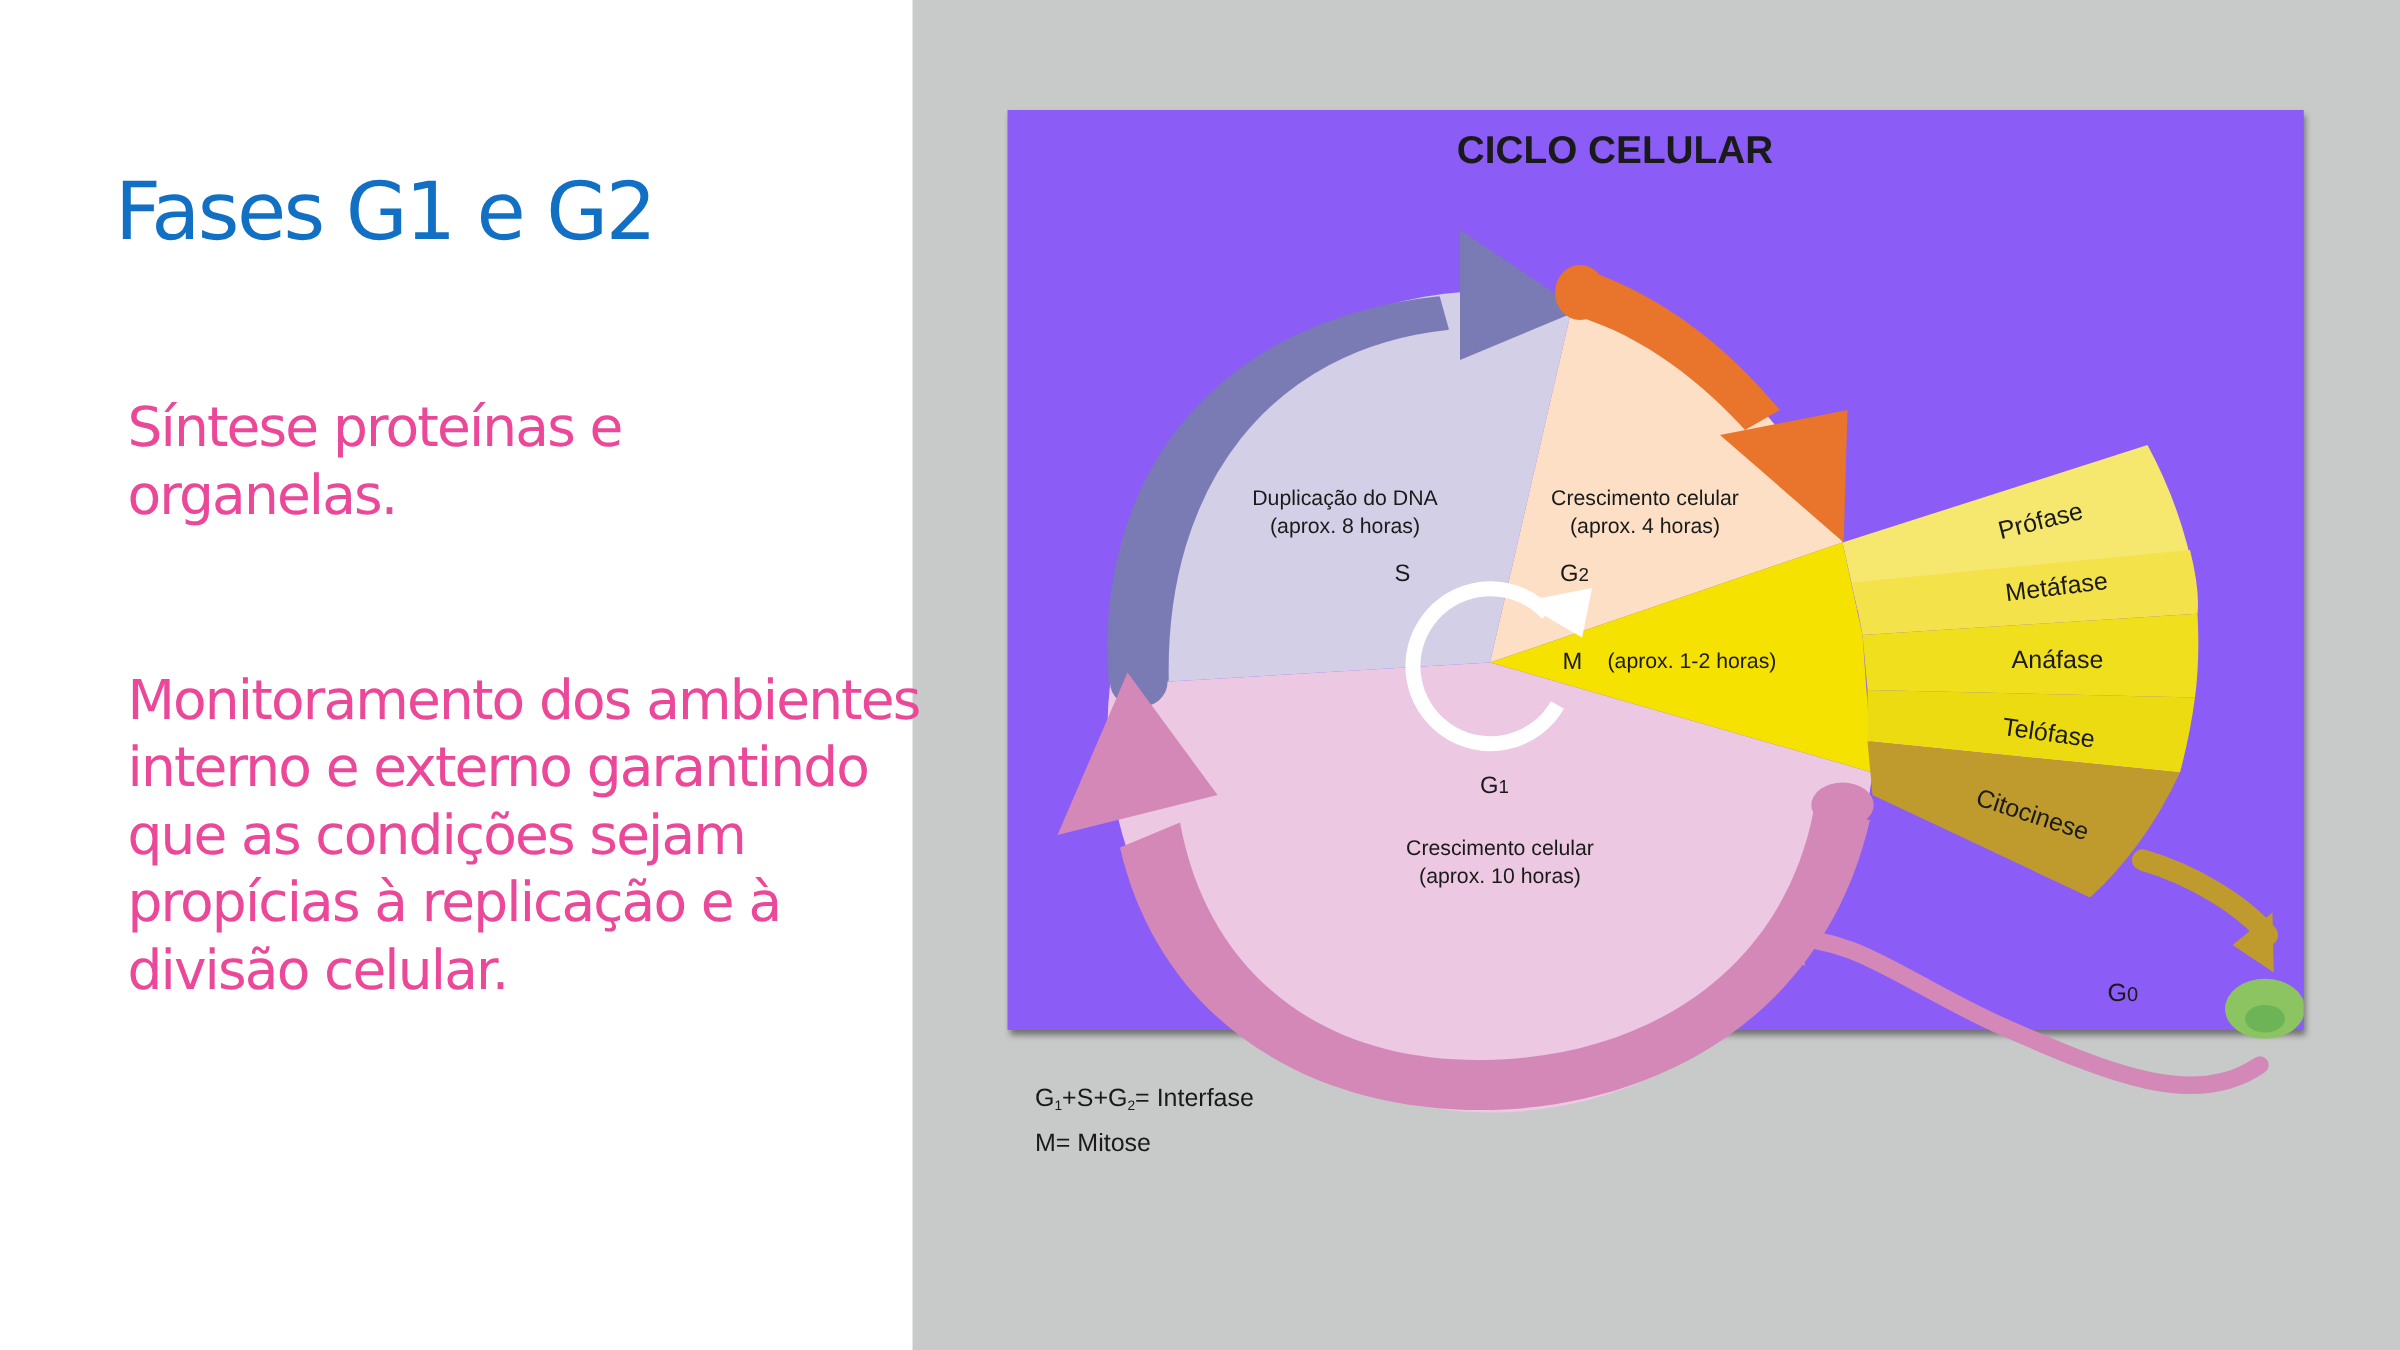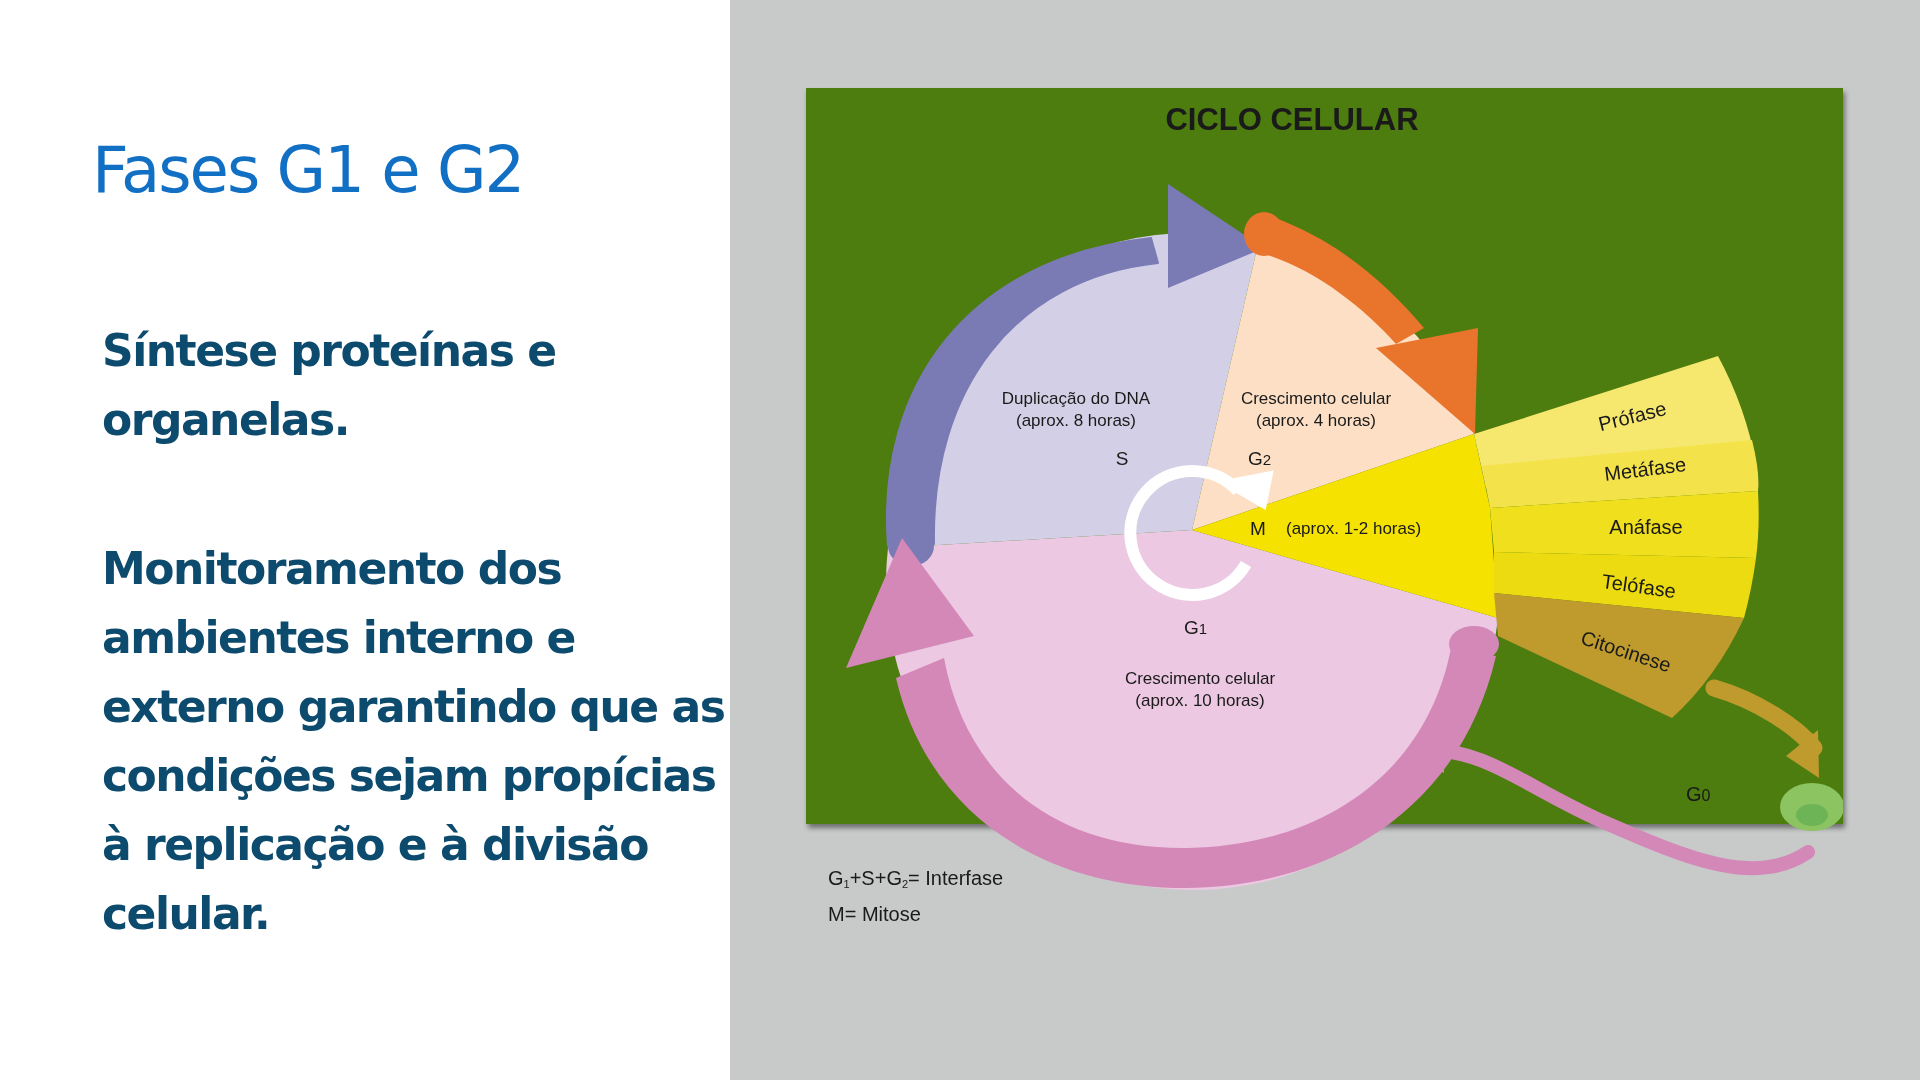--- a/index.html
+++ b/index.html
@@ -1,23 +1,23 @@
 <!DOCTYPE html>
 <html><head>
 <meta charset="utf-8">
 <style>
   html, body { margin:0; padding:0; }
   body { width:1920px; height:1080px; position:relative; overflow:hidden; background:#ffffff; font-family:"Liberation Sans", sans-serif; }
   .left-panel { position:absolute; left:0; top:0; width:730px; height:1080px; background:#ffffff; }
   .right-panel { position:absolute; left:730px; top:0; width:1190px; height:1080px; background:#c8cac9; }
   .title { position:absolute; left:92px; top:92px; font-family:"DejaVu Sans", sans-serif; font-size:64px; color:#1170c4; letter-spacing:-2px; white-space:nowrap;margin-top:41px; }
-  .body-text { position:absolute; left:102px; font-family:"DejaVu Sans", sans-serif; font-weight:bold; font-size:44px; line-height:69px; color:#0c4a6e; letter-spacing:-1.5px; }
+  .body-text { position:absolute; left:102px; font-family:"DejaVu Sans", sans-serif; font-weight:normal; font-size:44px; line-height:54px; color:#ec4899; letter-spacing:-1.5px; }
   .p1 { top:316px; width:600px; }
   .p2 { top:518px; width:640px;margin-top:16px; }
-  .card { position:absolute; left:806px; top:88px; width:1037px; height:736px; background:#4d7c0f; box-shadow: 2px 4px 5px rgba(0,0,0,0.45); }
+  .card { position:absolute; left:806px; top:88px; width:1037px; height:736px; background:#8b5cf6; box-shadow: 2px 4px 5px rgba(0,0,0,0.45); }
   .card svg { position:absolute; left:0; top:0; }
   .svg-text { font-family:"Liberation Sans", sans-serif; fill:#1a1a1a; }
 </style>
 </head>
 <body>
 
 <div class="left-panel"></div>
 <div class="right-panel"></div>
 
 <div class="title">Fases G1 e G2</div>

